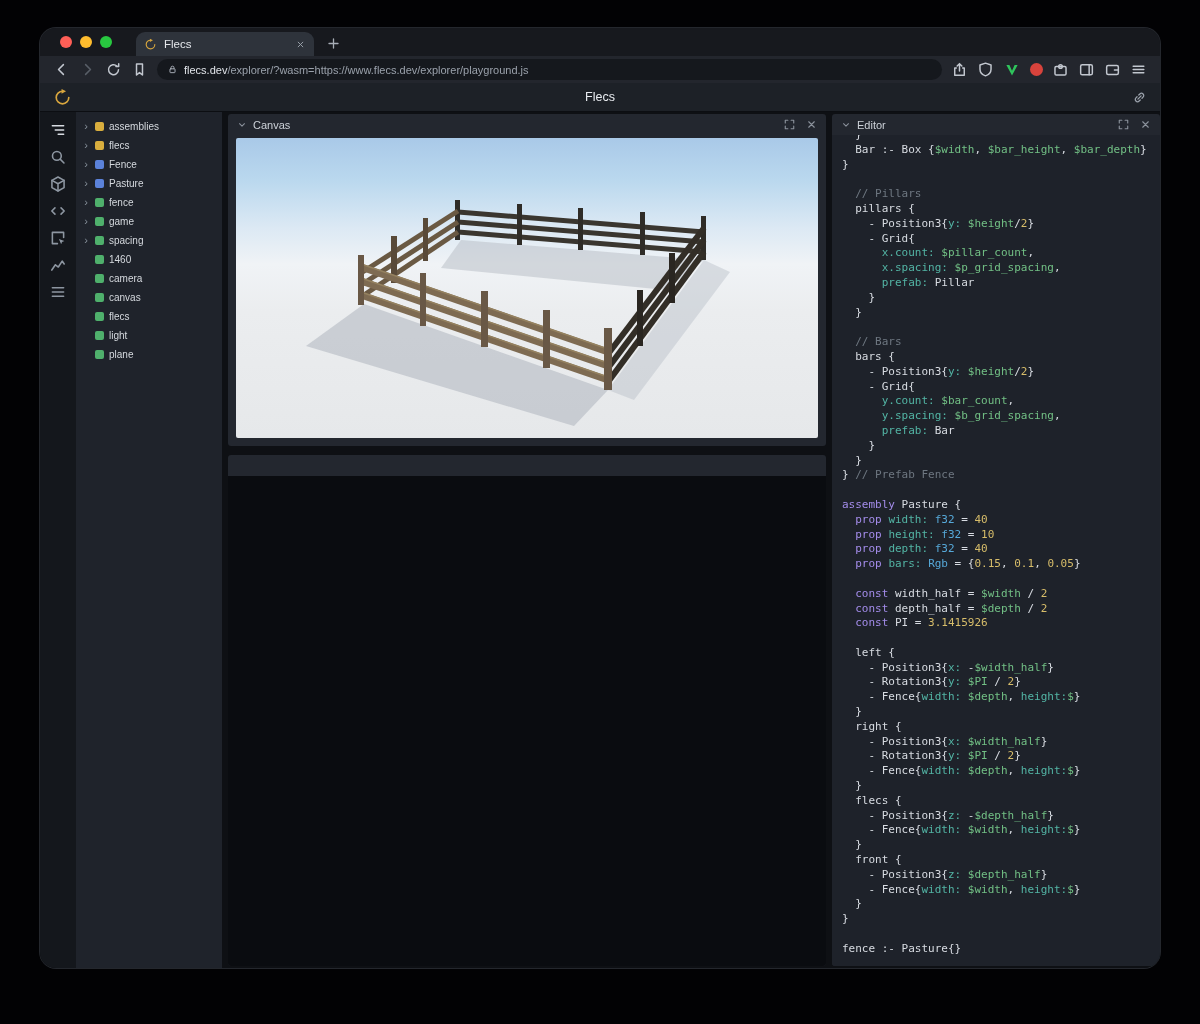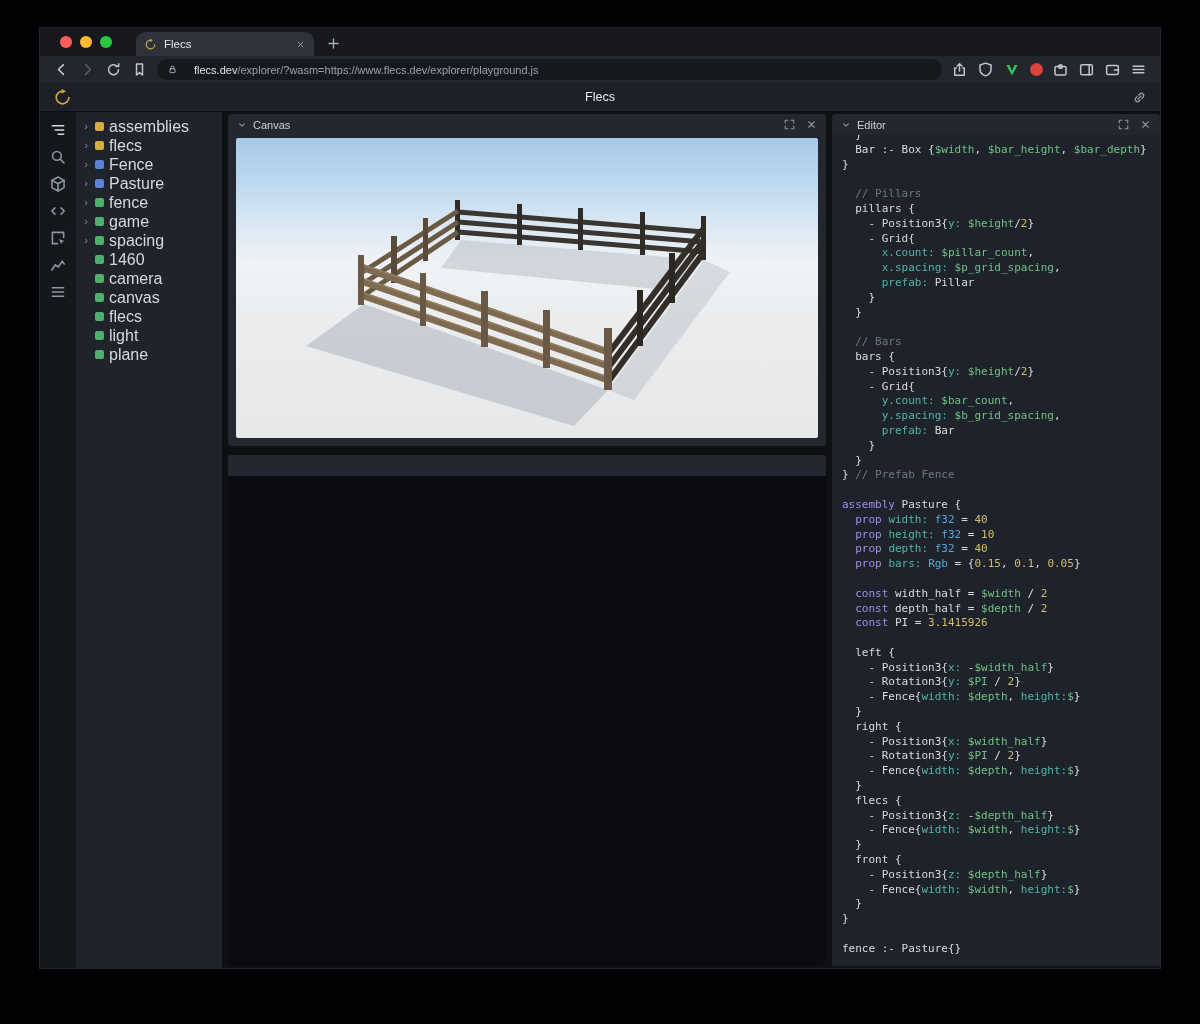--- a/index.html
+++ b/index.html
@@ -1,37 +1,37 @@
 <!DOCTYPE html>
 <html style="--pal-traffic_red: #ff5f57; --pal-traffic_yellow: #febc2e; --pal-traffic_green: #28c840; --pal-brave_green: #2fc45c; --pal-ext_red: #d8433c; --pal-logo_gold: #d8a63e; --pal-syntax_plain: #d8dce2; --pal-syntax_keyword: #a38cea; --pal-syntax_key: #53b5a5; --pal-syntax_type: #56a8d8; --pal-syntax_variable: #72c085; --pal-syntax_number: #d7bd6a; --pal-syntax_comment: #6e7781; --pal-tree_module: #d9ae3e; --pal-tree_prefab: #5b82da; --pal-tree_entity: #4fb06c;"><head>
 <meta charset="utf-8">
 <style>
   *{margin:0;padding:0;box-sizing:border-box}
   html,body{width:1200px;height:1024px;background:#020204;overflow:hidden;font-family:"Liberation Sans",sans-serif}
   body{position:relative}
-  .window{position:absolute;left:40px;top:28px;width:1120px;height:940px;background:#14171c;border-radius:0;overflow:hidden;box-shadow:0 0 0 1px #24272d}
+  .window{position:absolute;left:40px;top:28px;width:1120px;height:940px;background:#14171c;border-radius:16px;overflow:hidden;box-shadow:0 0 0 1px #24272d}
 
   
   .tabstrip{position:absolute;left:0;top:0;right:0;height:28px;background:#17191e;display:flex;align-items:flex-end}
   .lights{display:flex;gap:8px;margin:0 0 8px 20px}
   .light{width:12px;height:12px;border-radius:50%}
   .light.r{background:var(--pal-traffic_red)}
   .light.y{background:var(--pal-traffic_yellow)}
   .light.g{background:var(--pal-traffic_green)}
   .tab{margin-left:24px;width:178px;height:24px;background:#2e333b;border-radius:9px 9px 0 0;display:flex;align-items:center;padding:0 8px;gap:7px}
   .fav{width:13px;height:13px;color:var(--pal-logo_gold);flex:0 0 auto}
   .tab-title{flex:1;font-size:11.5px;color:#e4e7eb}
   .xsm{width:11px;height:11px;color:#9aa1aa;flex:0 0 auto}
   .newtab{margin:0 0 5px 12px;width:15px;height:15px;color:#a7adb6}
 
   
   .navbar{position:absolute;left:0;right:0;top:28px;height:27px;background:#23262d;display:flex;align-items:center;padding:0 13px;gap:9px}
   .nic{width:17px;height:17px;color:#c2c7cf;flex:0 0 auto}
   .nic.dim{color:#585e67}
-  .urlbar{flex:1;height:21px;background:#15181d;border-radius:11px;display:flex;align-items:center;padding:0 10px;gap:16px;min-width:0}
+  .urlbar{flex:1;height:21px;background:#15181d;border-radius:11px;display:flex;align-items:center;padding:0 10px;gap:6px;min-width:0}
   .lock{width:11px;height:11px;color:#aab0b9;flex:0 0 auto}
   .url{font-size:11px;white-space:nowrap;overflow:hidden}
   .url .dom{color:#e0e3e8}
   .url .rest{color:#9aa1ab}
   .vlogo{width:18px;height:18px;color:var(--pal-brave_green);flex:0 0 auto}
   .reddot{width:13px;height:13px;border-radius:50%;background:var(--pal-ext_red);flex:0 0 auto}
 
   
   .appheader{position:absolute;left:0;right:0;top:55px;height:29px;background:#1d2127;border-bottom:1px solid #0c0e12;display:flex;align-items:center;padding:0 13px}
   .applogo{width:19px;height:19px;color:var(--pal-logo_gold)}
@@ -40,21 +40,21 @@
 
   
   .content{position:absolute;left:0;right:0;top:84px;bottom:0;background:#0e1014}
   .activitybar{position:absolute;left:0;top:0;bottom:0;width:36px;background:#14171c;display:flex;flex-direction:column;align-items:center;padding-top:9px;gap:9px}
   .sb-btn{width:18px;height:18px;color:#8d96a1}
   .sb-btn.active{color:#d7dbe1}
   .tree{position:absolute;left:36px;top:0;bottom:0;width:146px;background:#1f232b;padding-top:5px}
   .tree-item{height:19px;display:flex;align-items:center;padding-left:6px;gap:5px;cursor:default}
   .tw{width:8px;font-size:11px;color:#87909b;line-height:1;text-align:center}
   .sq{width:9px;height:9px;border-radius:2px;flex:0 0 auto}
-  .tl{font-size:16px;color:#d5d9de}
+  .tl{font-size:10px;color:#d5d9de}
 
   .panel{position:absolute;background:#23272f;border-radius:3px}
   .canvas-panel{left:188px;top:2px;width:598px;height:332px}
   .search-panel{left:188px;top:343px;width:598px;bottom:2px}
   .editor-panel{left:792px;top:2px;right:0;bottom:2px}
   .phead{height:21px;display:flex;align-items:center;padding:0 8px;gap:5px}
   .chev{width:12px;height:12px;color:#8a919b;flex:0 0 auto}
   .ptitle{font-size:11px;color:#ccd1d8}
   .mini{width:11px;height:11px;color:#8a919b;flex:0 0 auto}
   .spacer{flex:1}

